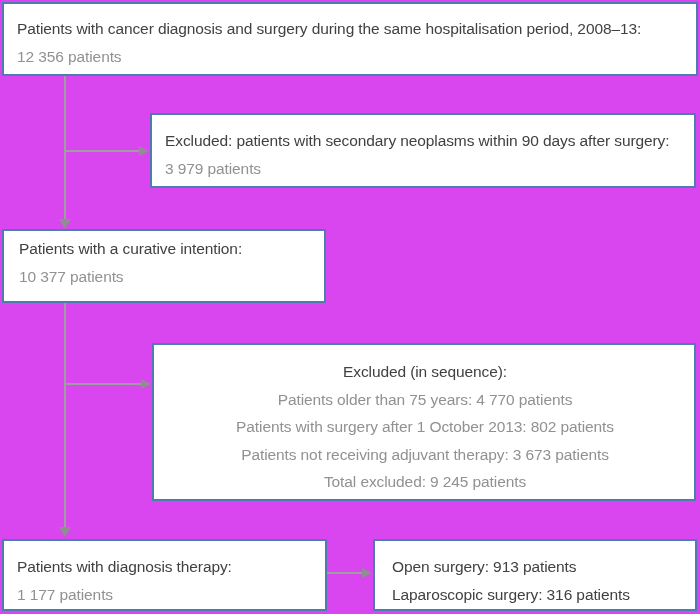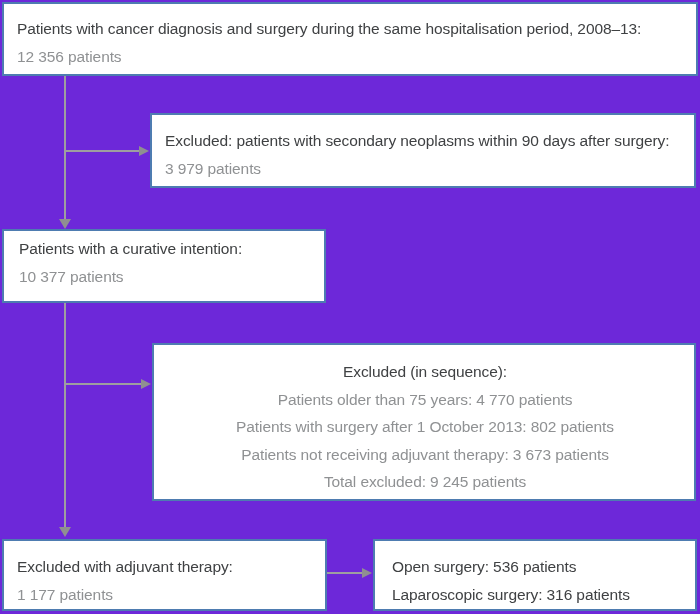--- a/index.html
+++ b/index.html
@@ -4,21 +4,21 @@
 <style>
   html, body {
     margin: 0;
     padding: 0;
     background: #ffffff;
   }
   .canvas {
     position: relative;
     width: 700px;
     height: 614px;
-    background: #6d28d9;
+    background: #d946ef;
     font-family: "Liberation Sans", "DejaVu Sans", sans-serif;
     font-size: 15.5px;
     letter-spacing: -0.1px;
     overflow: hidden;
   }
   .flowbox {
     position: absolute;
     box-sizing: border-box;
     border: 2px solid #4e7cb1;
     background: #ffffff;
@@ -90,22 +90,22 @@
 
   <div class="flowbox" style="left:152px; top:343px; width:544px; height:158px; padding-top:13px; padding-left:14px;text-align:center;">
     <span class="line t-primary">Excluded (in sequence):</span>
     <span class="line t-secondary">Patients older than 75 years: 4 770 patients</span>
     <span class="line t-secondary">Patients with surgery after 1 October 2013: 802 patients</span>
     <span class="line t-secondary">Patients not receiving adjuvant therapy: 3 673 patients</span>
     <span class="line t-secondary">Total excluded: 9 245 patients</span>
   </div>
 
   <div class="flowbox" style="left:2px; top:539px; width:325px; height:72px; padding-top:12px;">
-    <span class="line t-primary">Excluded with adjuvant therapy:</span>
+    <span class="line t-primary">Patients with diagnosis therapy:</span>
     <span class="line t-secondary">1 177 patients</span>
   </div>
 
   <div class="flowbox" style="left:373px; top:539px; width:324px; height:72px; padding-top:12px; padding-left:17px;">
-    <span class="line t-primary">Open surgery: 536 patients</span>
+    <span class="line t-primary">Open surgery: 913 patients</span>
     <span class="line t-primary">Laparoscopic surgery: 316 patients</span>
   </div>
 
 </div>
 
 </body></html>

